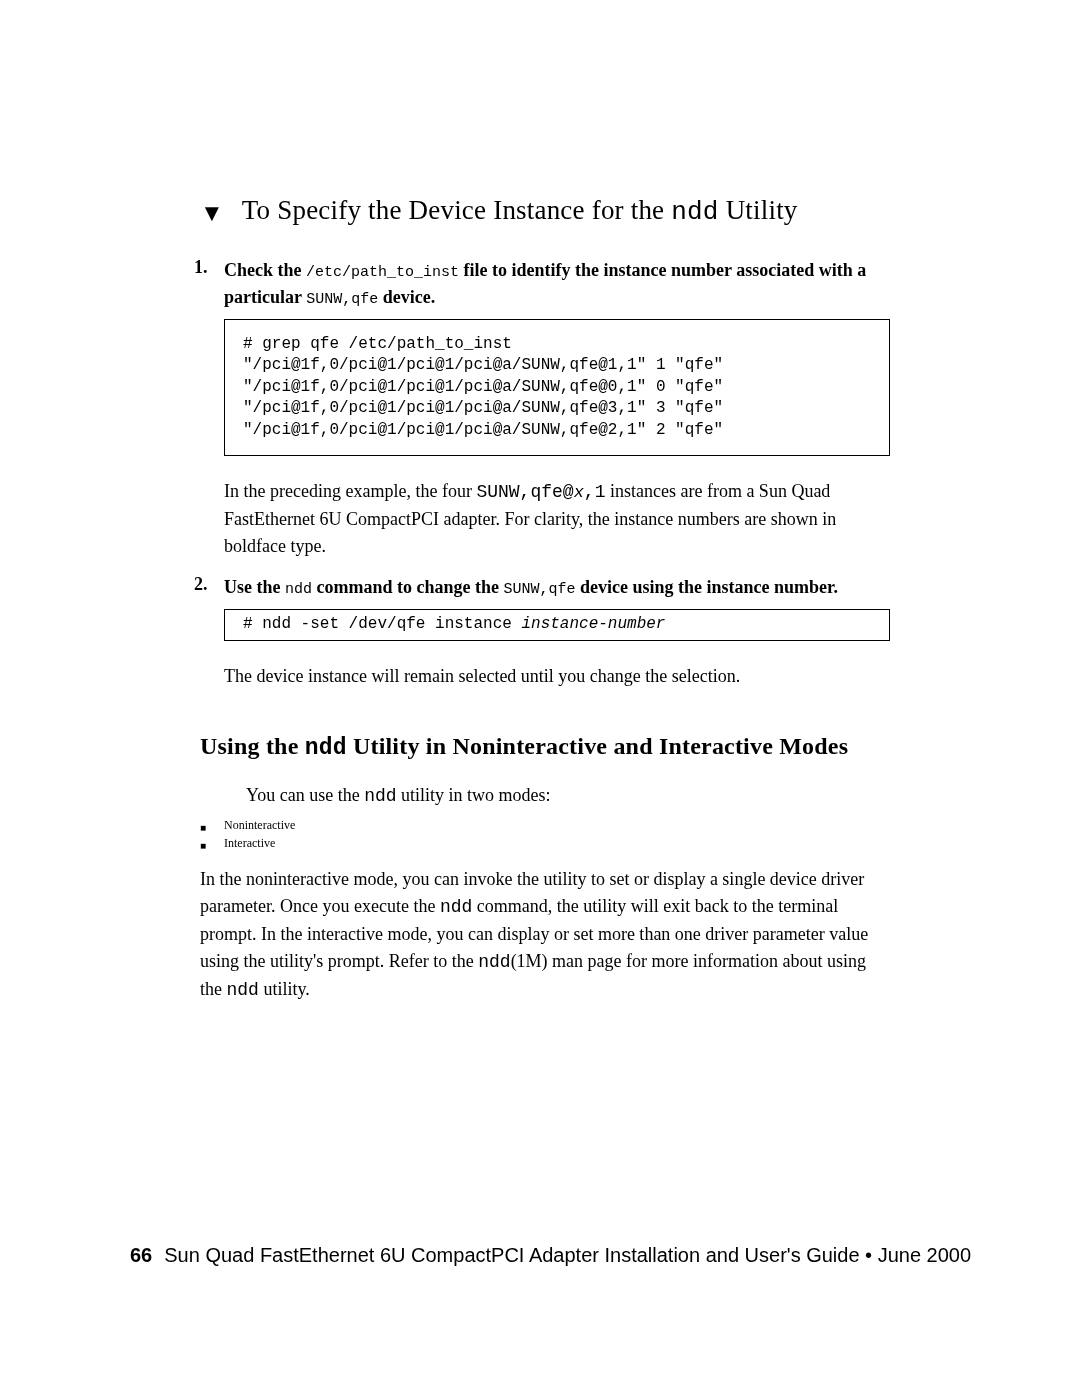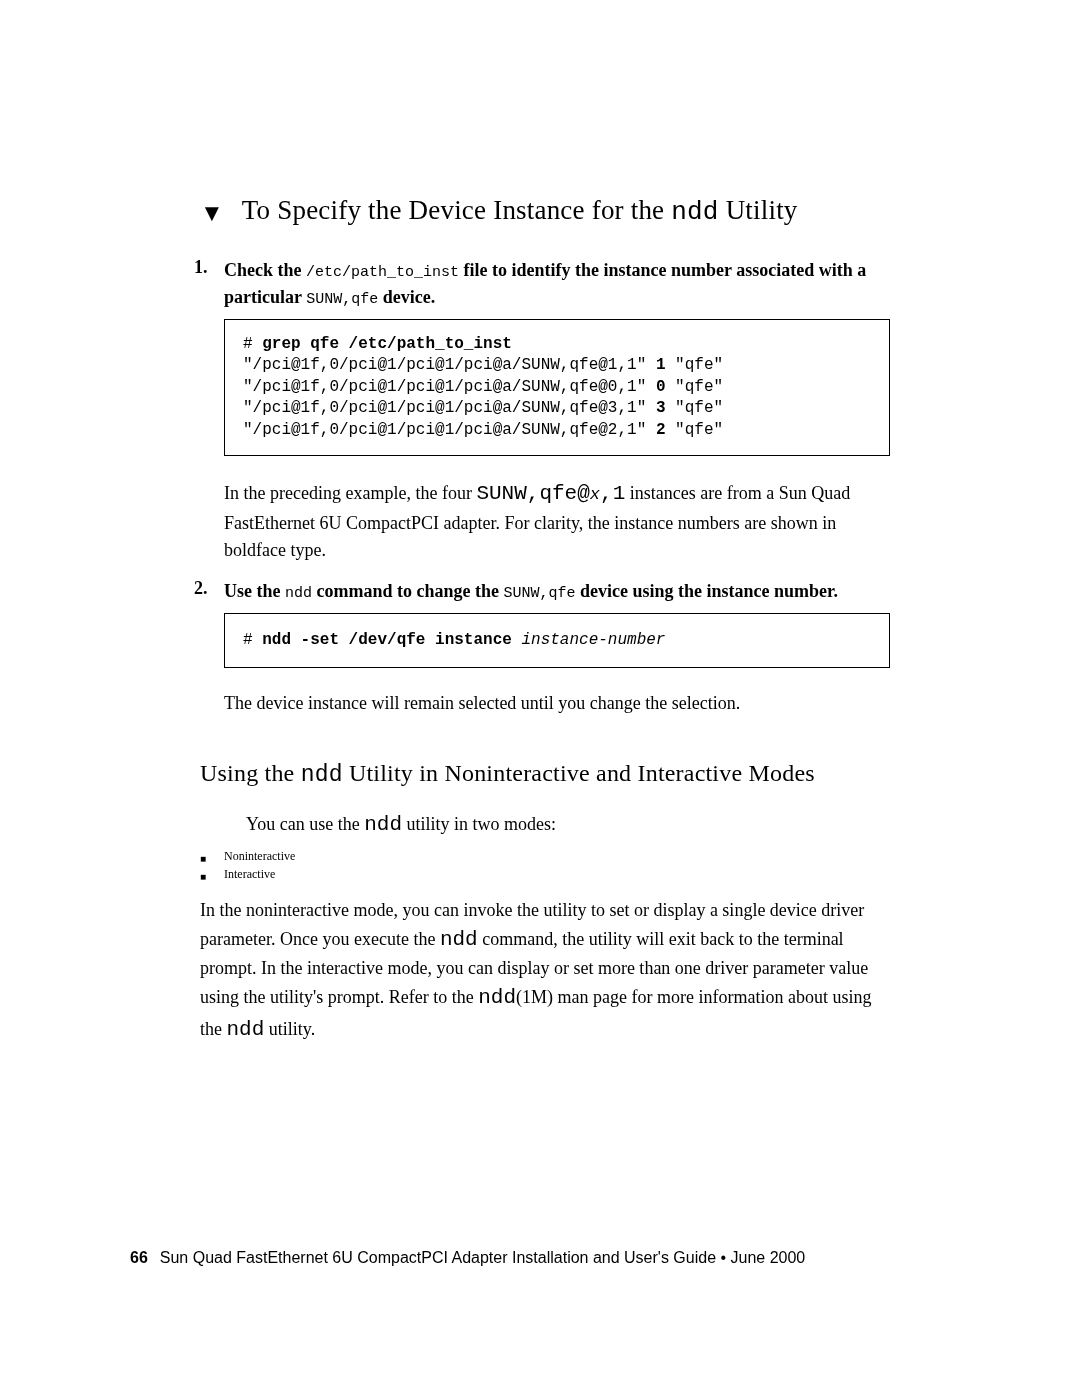--- a/index.html
+++ b/index.html
@@ -67,41 +67,41 @@
     font-weight: 400;
     font-size: 15px;
   }
   .para {
     font-size: 18px;
     line-height: 1.5;
     margin: 12px 0 14px 0;
   }
   .para .mono {
     font-family: "Courier New", Courier, monospace;
-    font-size: 21px;
+    font-size: 18px;
   }
   .para .mono-i {
     font-family: "Courier New", Courier, monospace;
     font-size: 17px;
     font-style: italic;
   }
   .codeblock {
     border: 1.5px solid #000;
     padding: 14px 18px;
     font-family: "Courier New", Courier, monospace;
     font-size: 16px;
     line-height: 1.35;
     white-space: pre;
     margin: 8px 0 22px 0;
   }
-  .codeblock .b { font-weight: 700; }
+  .codeblock .b { font-weight: 400; }
   .codeblock .i { font-style: italic; }
   .sub-heading {
     font-size: 24px;
-    font-weight: 400;
+    font-weight: 700;
     line-height: 1.35;
     margin: 40px 0 18px 0;
     letter-spacing: 0.2px;
   }
   .sub-heading .mono {
     font-family: "Courier New", Courier, monospace;
     font-size: 23px;
   }
   ul.bullets {
     list-style: none;
@@ -119,21 +119,21 @@
     position: absolute;
     left: 0;
     top: 4px;
     font-size: 10px;
   }
   .footer {
     position: absolute;
     left: 130px;
     bottom: 130px;
     font-family: Arial, Helvetica, sans-serif;
-    font-size: 16px;
+    font-size: 20px;
     color: #000;
   }
   .footer .pn {
     font-weight: 700;
     margin-right: 12px;
   }
 </style>
 </head>
 <body>
 
@@ -163,21 +163,21 @@
         <span>In the preceding example, the four </span><span class="mono">SUNW,qfe@</span><span class="mono-i">x</span><span class="mono">,1</span><span> instances are from a Sun Quad FastEthernet 6U CompactPCI adapter. For clarity, the instance numbers are shown in boldface type.</span>
       </div>
     </li>
 
     <li>
       <span class="num">2.</span>
       <div class="step-lead">
         <span>Use the </span><span class="mono">ndd</span><span> command to change the </span><span class="mono">SUNW,qfe</span><span> device using the instance number.</span>
       </div>
 
-      <div class="codeblock" style="padding:16px 18px;"><span># </span><span class="b">ndd -set /dev/qfe instance</span><span class="i"> instance-number</span></div>
+      <div class="codeblock" style="padding:4px 18px;"><span># </span><span class="b">ndd -set /dev/qfe instance</span><span class="i"> instance-number</span></div>
 
       <div class="para">The device instance will remain selected until you change the selection.</div>
     </li>
   </ol>
 
   <div class="sub-heading">
     <span>Using the </span><span class="mono">ndd</span><span> Utility in Noninteractive and Interactive Modes</span>
   </div>
 
   <div class="para" style="margin-bottom:6px;margin-left:46px;">

